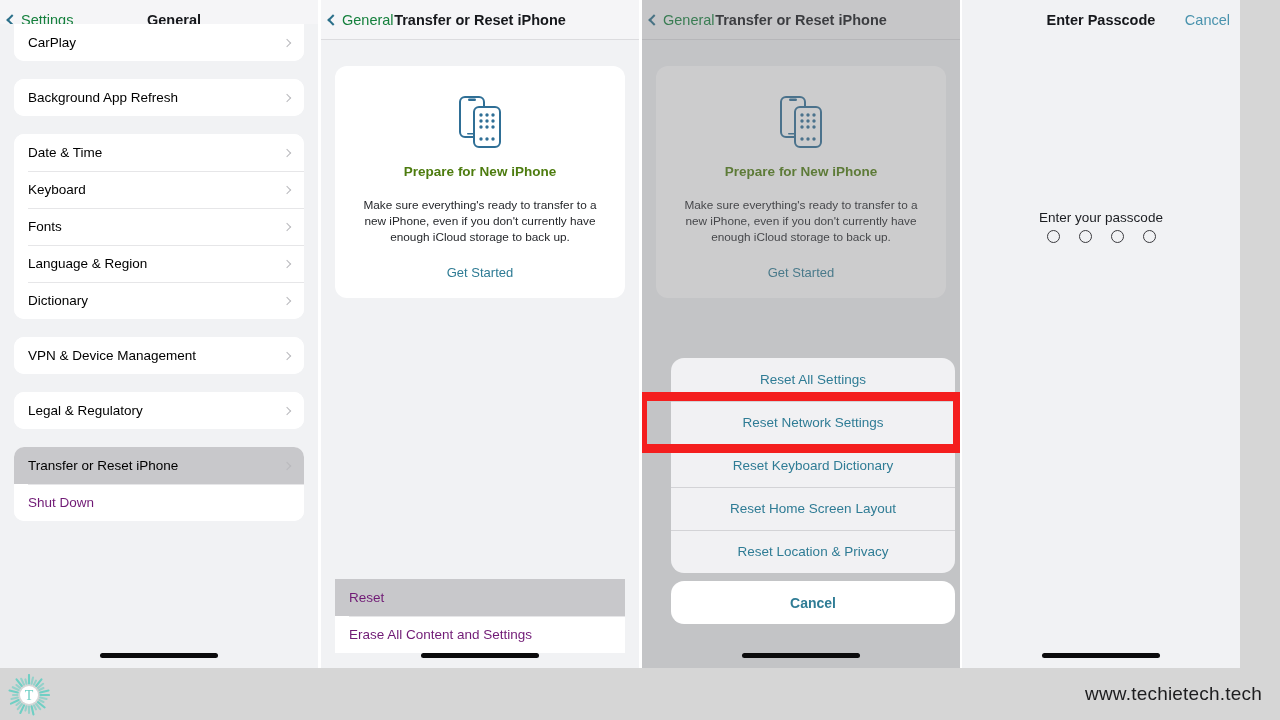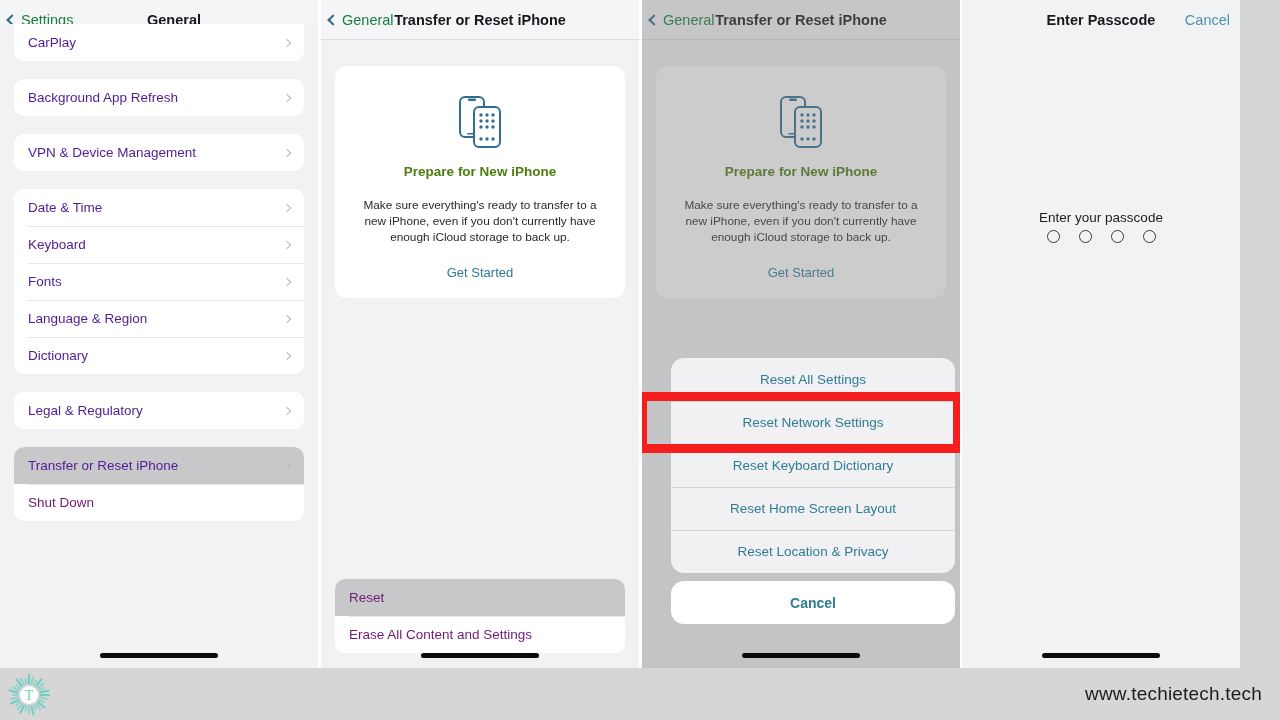--- a/index.html
+++ b/index.html
@@ -79,21 +79,21 @@
     margin-bottom: 18px;
   }
   .group.first { border-radius: 0 0 10px 10px; margin-top: -16px; }
   .row {
     position: relative;
     height: 37px;
     display: flex;
     align-items: center;
     padding: 0 14px;
     font-size: 13.5px;
-    color: #4c1d95;
+    color: #000000;
     background: #ffffff;
   }
   .row + .row::before {
     content: "";
     position: absolute; left: 14px; right: 0; top: 0;
     height: 1px; background: #e6e6e8;
   }
   .row.selected { background: #c8c8cb; }
   .row.link { color: #701a75; }
   .chev-right {
@@ -124,21 +124,21 @@
   }
   .card-action {
     margin-top: 20px; font-size: 13px; color: #2e7b94;
   }
 
   
   .bottom-group {
     position: absolute;
     left: 14px; right: 14px; bottom: 41px;
     background: #ffffff;
-    border-radius: 10px;
+    border-radius: 0;
     overflow: hidden;
   }
 
   
   .home-indicator {
     position: absolute;
     bottom: 10px; left: 50%; transform: translateX(-50%);
     width: 118px; height: 5px; border-radius: 3px;
     background: #0b0b0c;
   }
@@ -248,44 +248,44 @@
 
       <div class="group">
         <div class="row">
           <span>Background App Refresh</span>
           <span class="chev-right"></span>
         </div>
       </div>
 
       <div class="group">
         <div class="row">
+          <span>Date &amp; Time</span>
+          <span class="chev-right"></span>
+        </div>
+        <div class="row">
+          <span>Keyboard</span>
+          <span class="chev-right"></span>
+        </div>
+        <div class="row">
+          <span>Fonts</span>
+          <span class="chev-right"></span>
+        </div>
+        <div class="row">
+          <span>Language &amp; Region</span>
+          <span class="chev-right"></span>
+        </div>
+        <div class="row">
+          <span>Dictionary</span>
+          <span class="chev-right"></span>
+        </div>
+      </div>
+
+      <div class="group">
+        <div class="row">
           <span>VPN &amp; Device Management</span>
-          <span class="chev-right"></span>
-        </div>
-      </div>
-
-      <div class="group">
-        <div class="row">
-          <span>Date &amp; Time</span>
-          <span class="chev-right"></span>
-        </div>
-        <div class="row">
-          <span>Keyboard</span>
-          <span class="chev-right"></span>
-        </div>
-        <div class="row">
-          <span>Fonts</span>
-          <span class="chev-right"></span>
-        </div>
-        <div class="row">
-          <span>Language &amp; Region</span>
-          <span class="chev-right"></span>
-        </div>
-        <div class="row">
-          <span>Dictionary</span>
           <span class="chev-right"></span>
         </div>
       </div>
 
       <div class="group">
         <div class="row">
           <span>Legal &amp; Regulatory</span>
           <span class="chev-right"></span>
         </div>
       </div>

